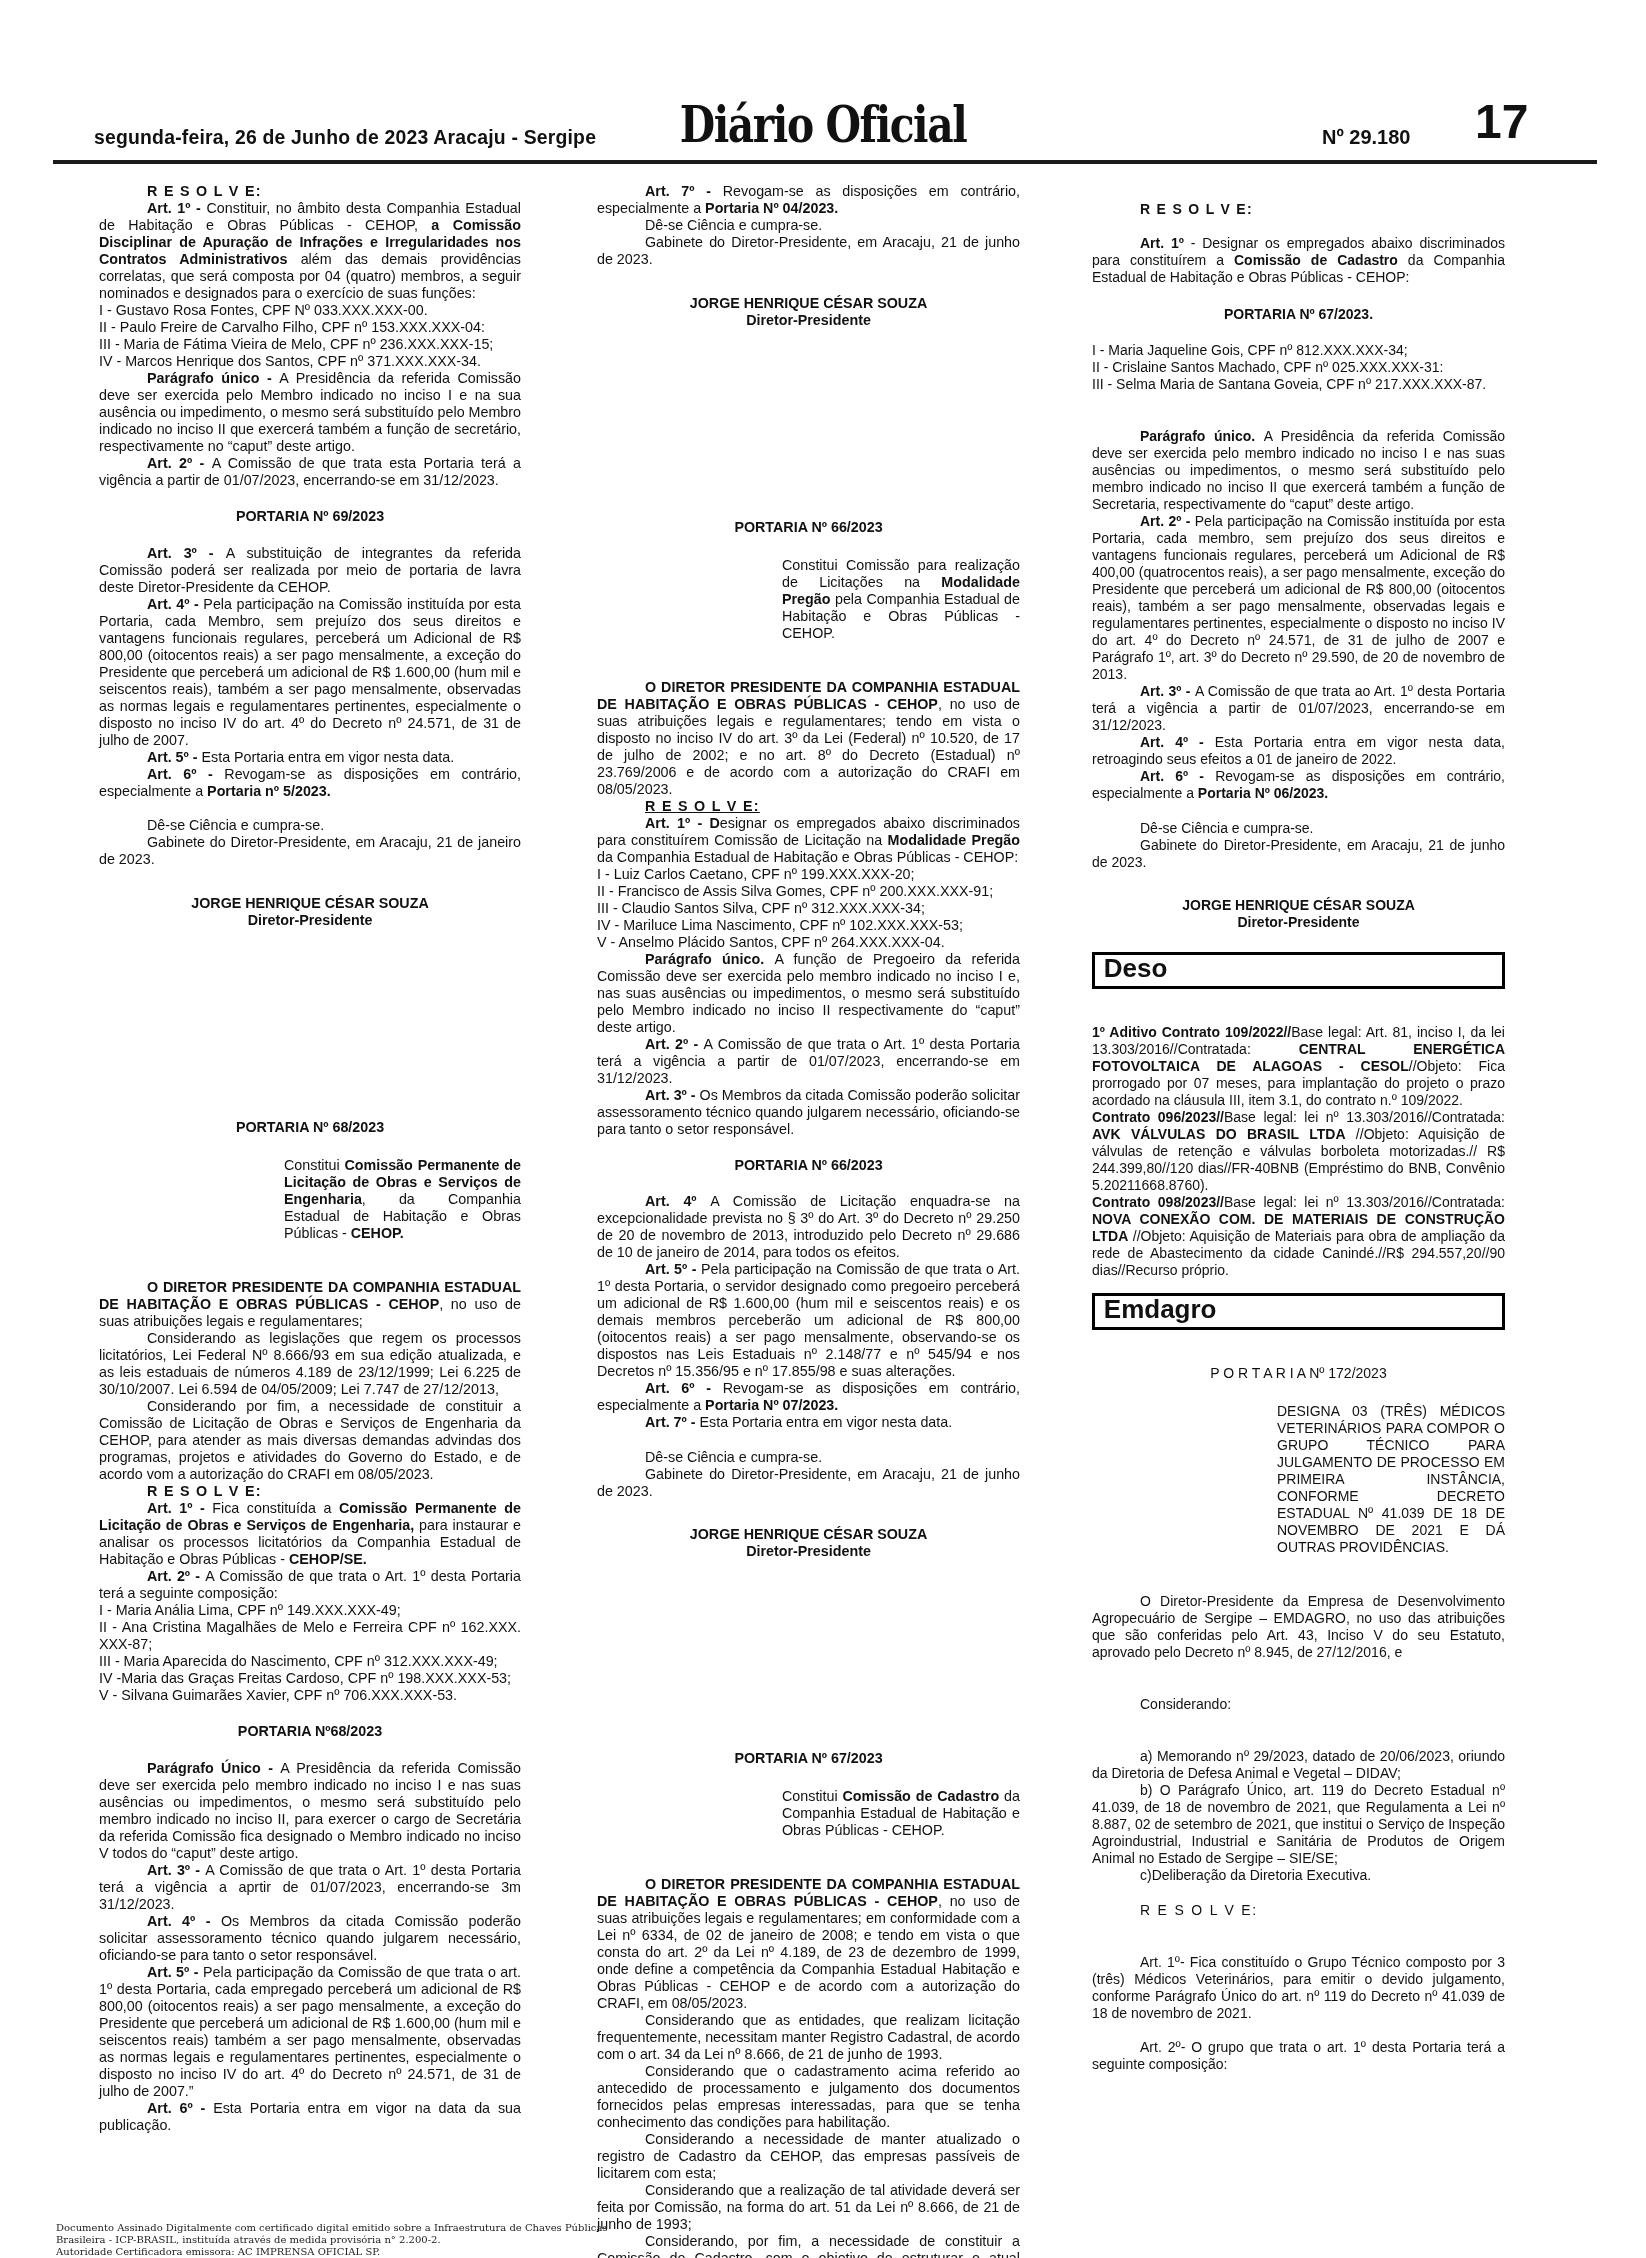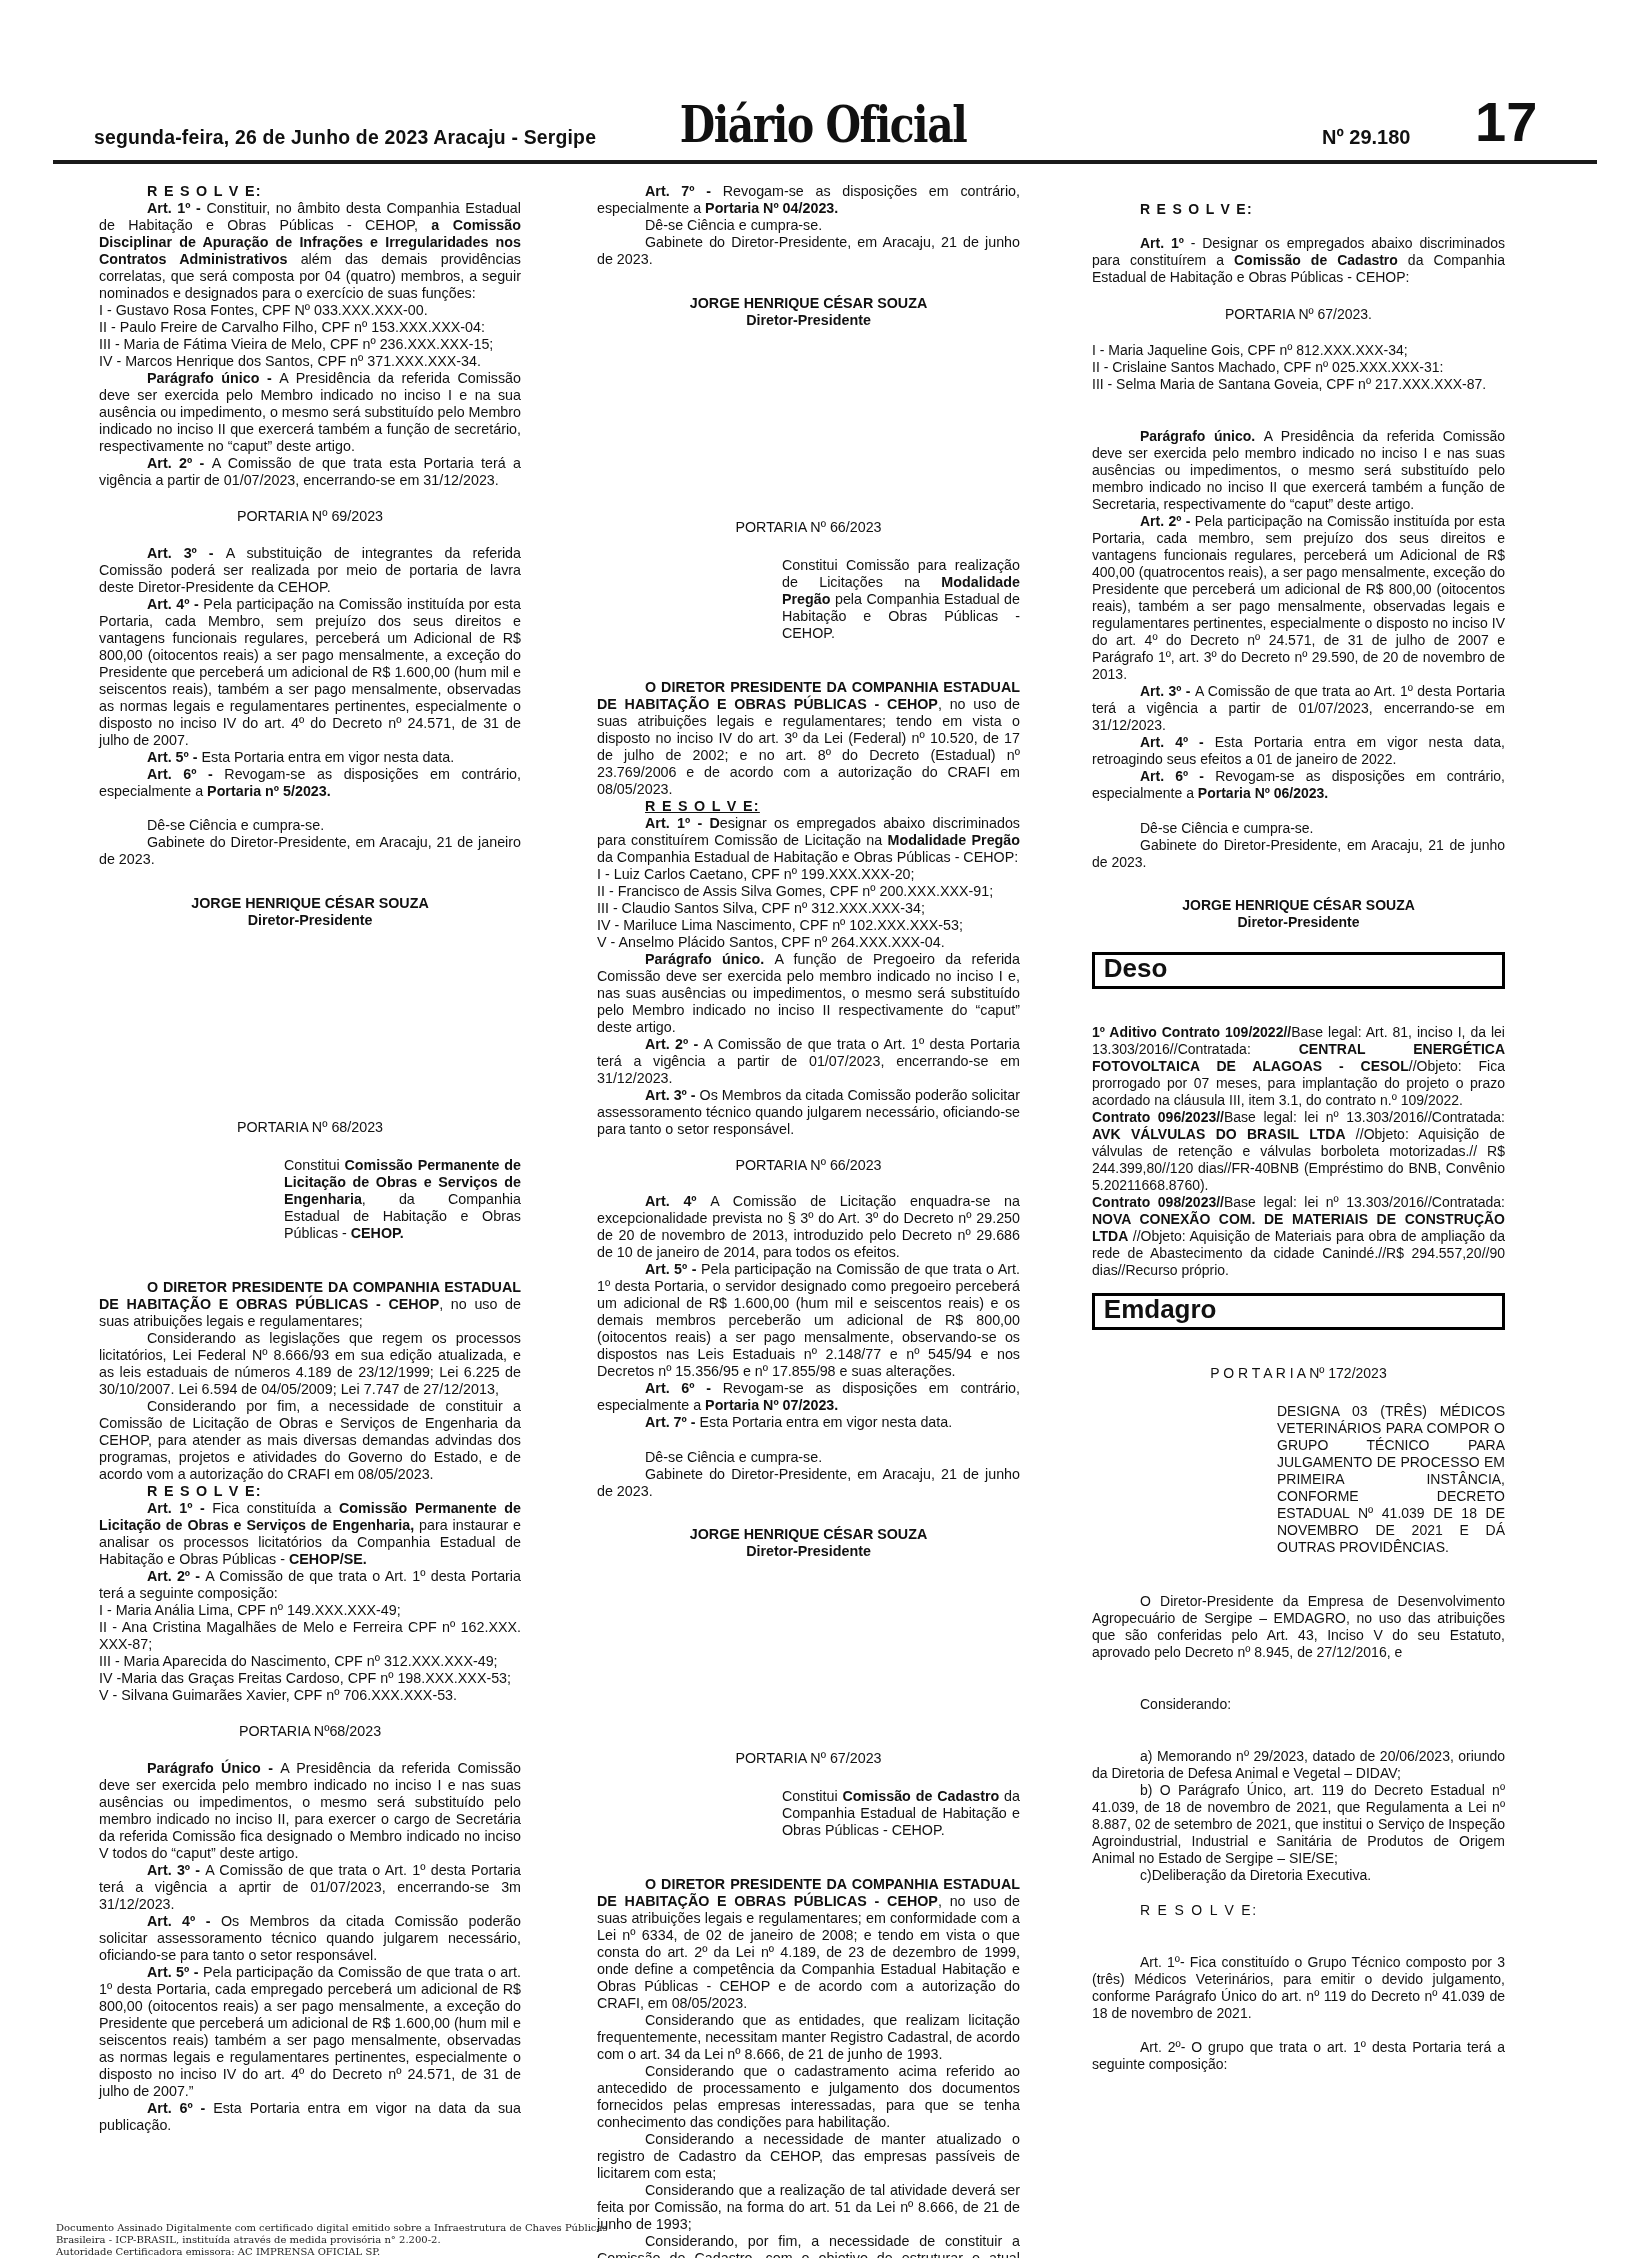--- a/index.html
+++ b/index.html
@@ -4,36 +4,36 @@
 <style>
   html,body{margin:0;padding:0;background:#fff;width:1646px;height:2258px;overflow:hidden;}
   body{position:relative;font-family:"Liberation Sans",sans-serif;color:#111;}
   .page{position:absolute;left:0;top:8px;width:1646px;height:2258px;background:#ffffff;}
 
   
   .hdr-date{position:absolute;left:94px;top:118px;font-size:19.4px;font-weight:bold;letter-spacing:0.2px;white-space:nowrap;}
   .masthead{position:absolute;left:0;right:0;top:86px;text-align:center;font-family:"DejaVu Serif",serif;
             font-weight:bold;font-size:51px;letter-spacing:-1.8px;transform:scaleX(.8);}
   .edition{position:absolute;left:1322px;top:118px;font-size:20px;font-weight:bold;white-space:nowrap;}
-  .pagenum{position:absolute;left:1475px;top:78px;font-size:56px;font-weight:bold;line-height:71px;}
+  .pagenum{position:absolute;left:1475px;top:78px;font-size:48px;font-weight:bold;line-height:71px;}
   .hrule{position:absolute;left:53px;top:152px;width:1544px;height:4.4px;background:#1a1a1a;}
 
   
   .col{position:absolute;top:175px;font-size:14.3px;line-height:17px;text-align:justify;}
   .col1{left:99px;width:422px;}
   .col2{left:597px;width:423px;}
   .col3{left:1092px;width:413px;font-size:14px;line-height:17px;}
 
   .para{margin:0;text-indent:48px;text-align:justify;}
   .para.noindent{text-indent:0;}
   .item{margin:0;text-align:justify;text-indent:0;}
   .resolve{font-weight:bold;margin:0;padding-left:48px;letter-spacing:1.3px;}
   .resolve.plain{font-weight:normal;letter-spacing:1.8px;}
   .resolve.u{text-decoration:underline;}
-  .heading{text-align:center;font-weight:normal;margin:19.4px 0;}
+  .heading{text-align:center;font-weight:bold;margin:19.4px 0;}
   .heading.plain{font-weight:normal;}
   .ementa{margin:21px 0 37px 185px;text-align:justify;}
   .sig{text-align:center;font-weight:bold;margin:26.5px 0 21px;}
   .secbox{border:3.5px solid #000;margin:14px 0 35px;padding:5.3px 8.8px 8.8px;font-size:26px;font-weight:bold;text-align:left;}
   .b{font-weight:bold;}
   .g1{margin-top:17.6px !important;}
   .g2{margin-top:35px !important;}
   .g3{margin-top:190px !important;}
 
   

